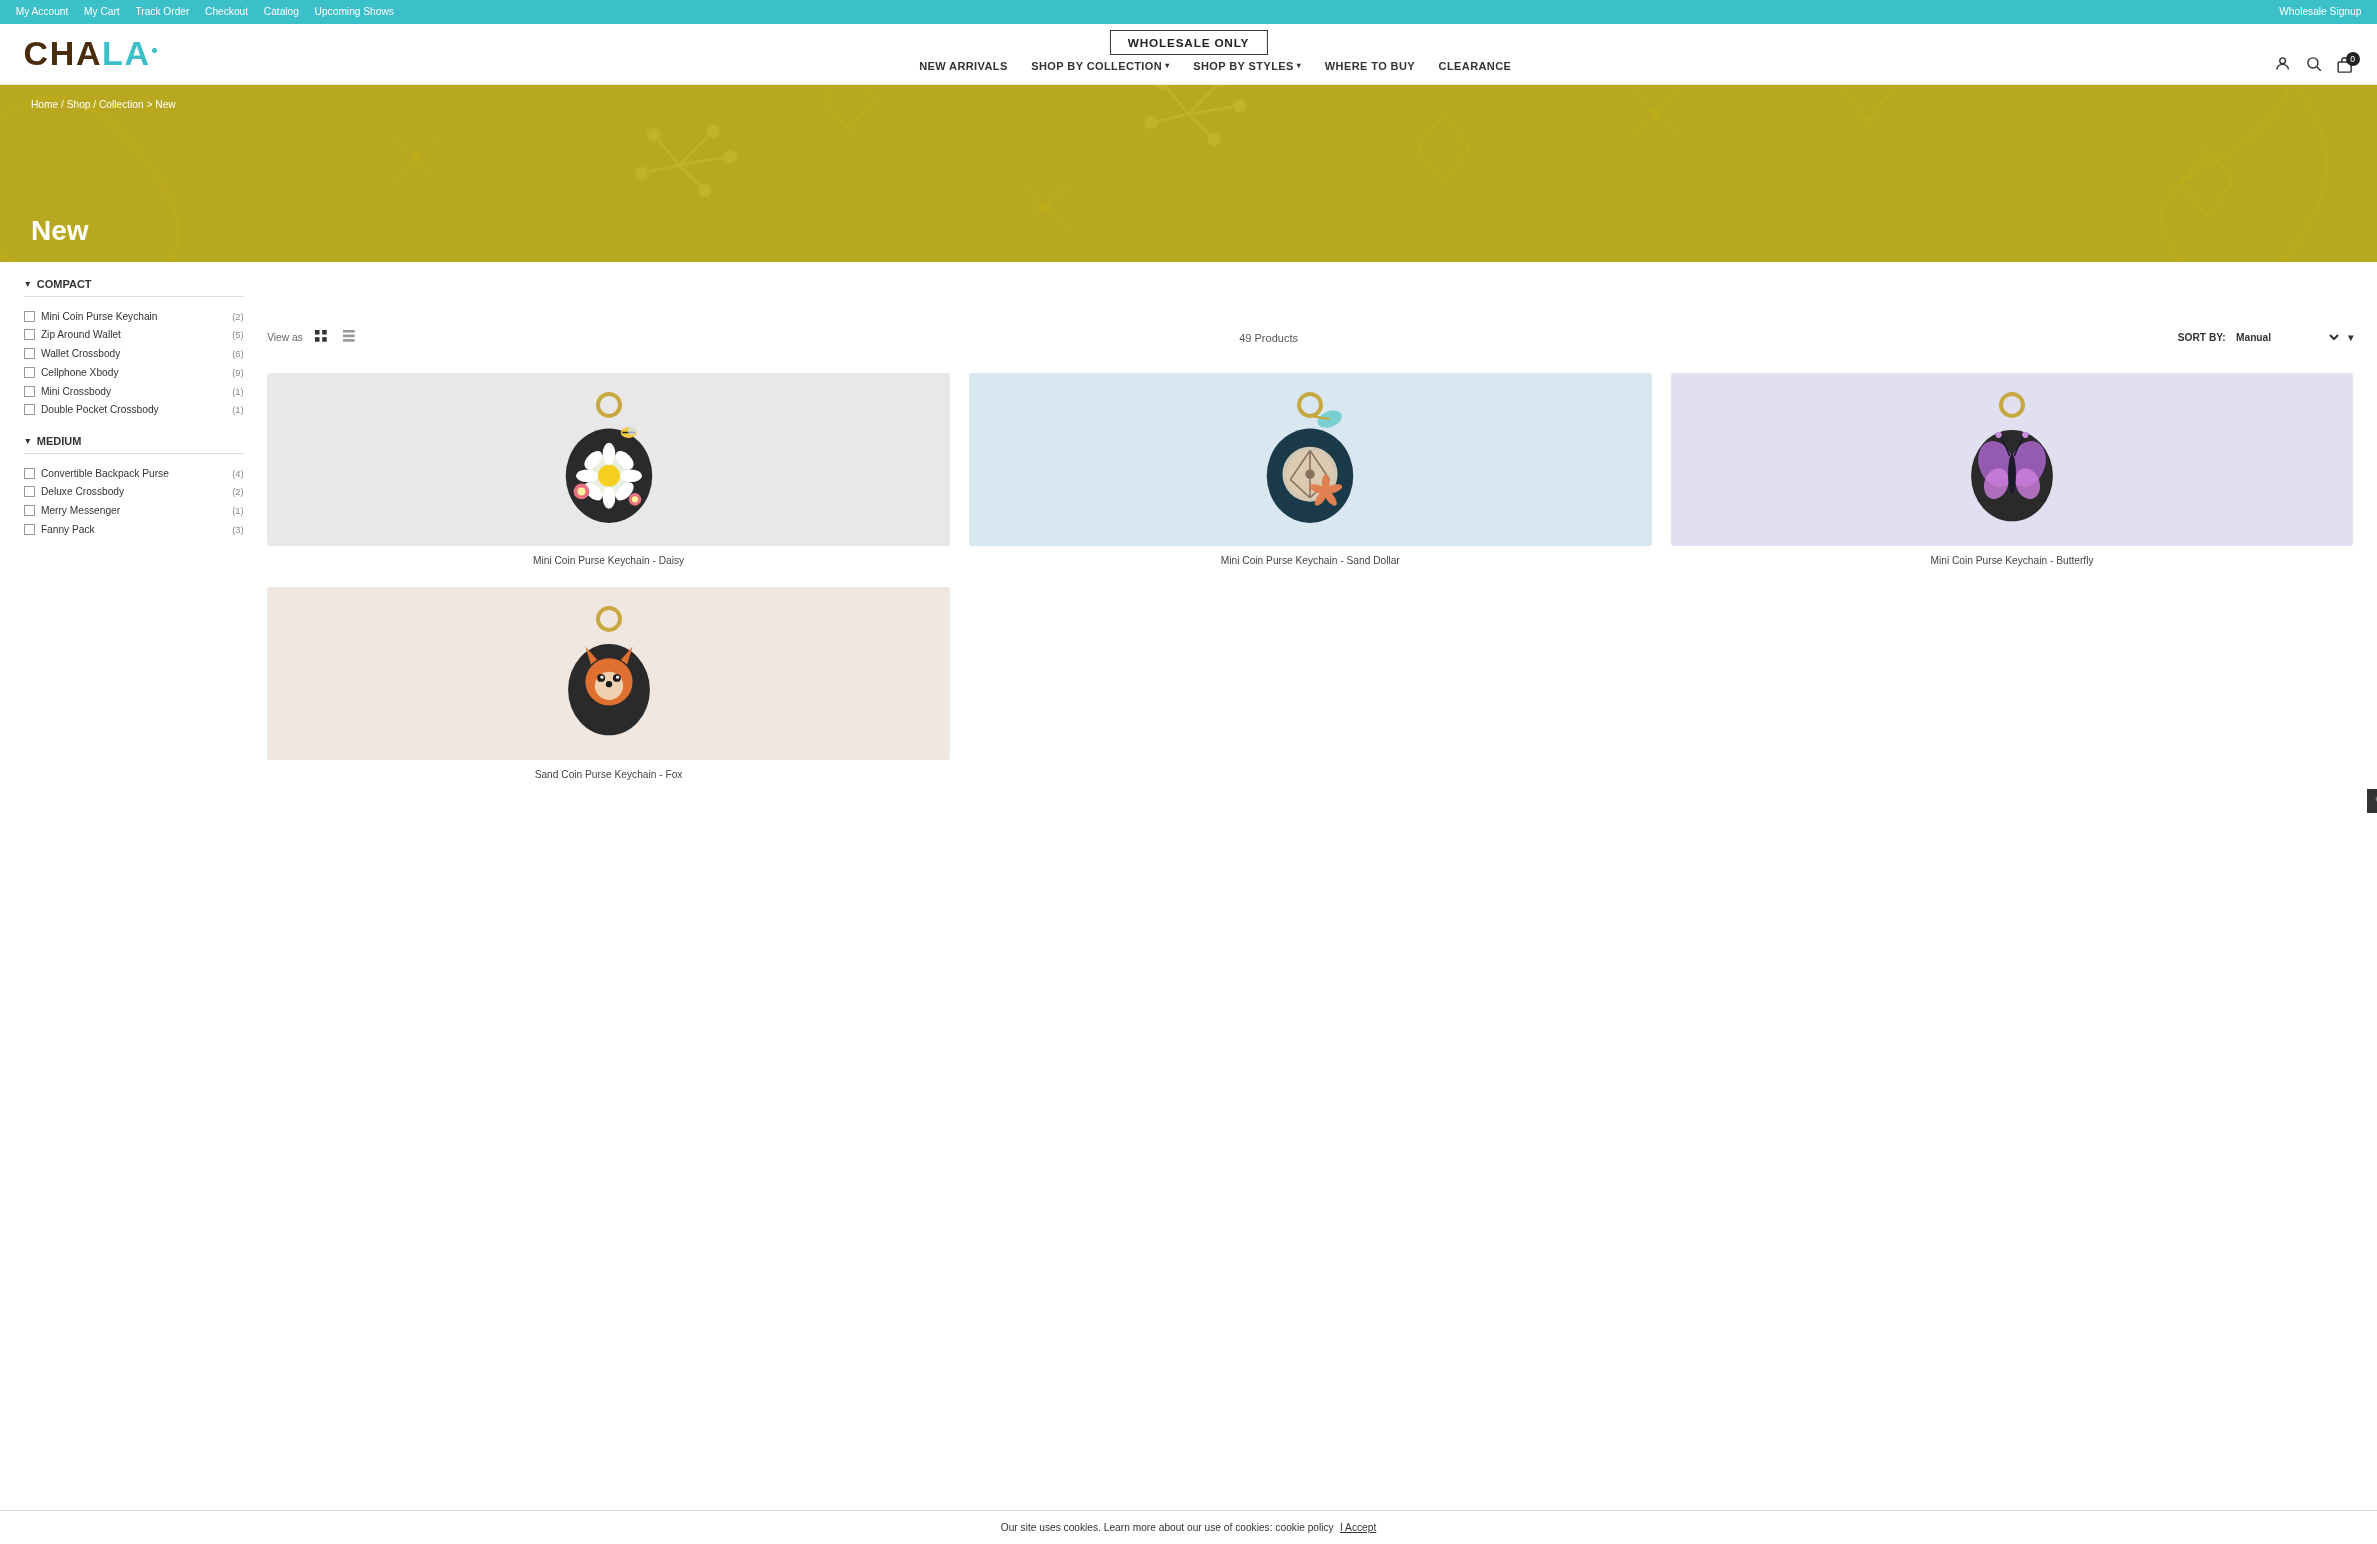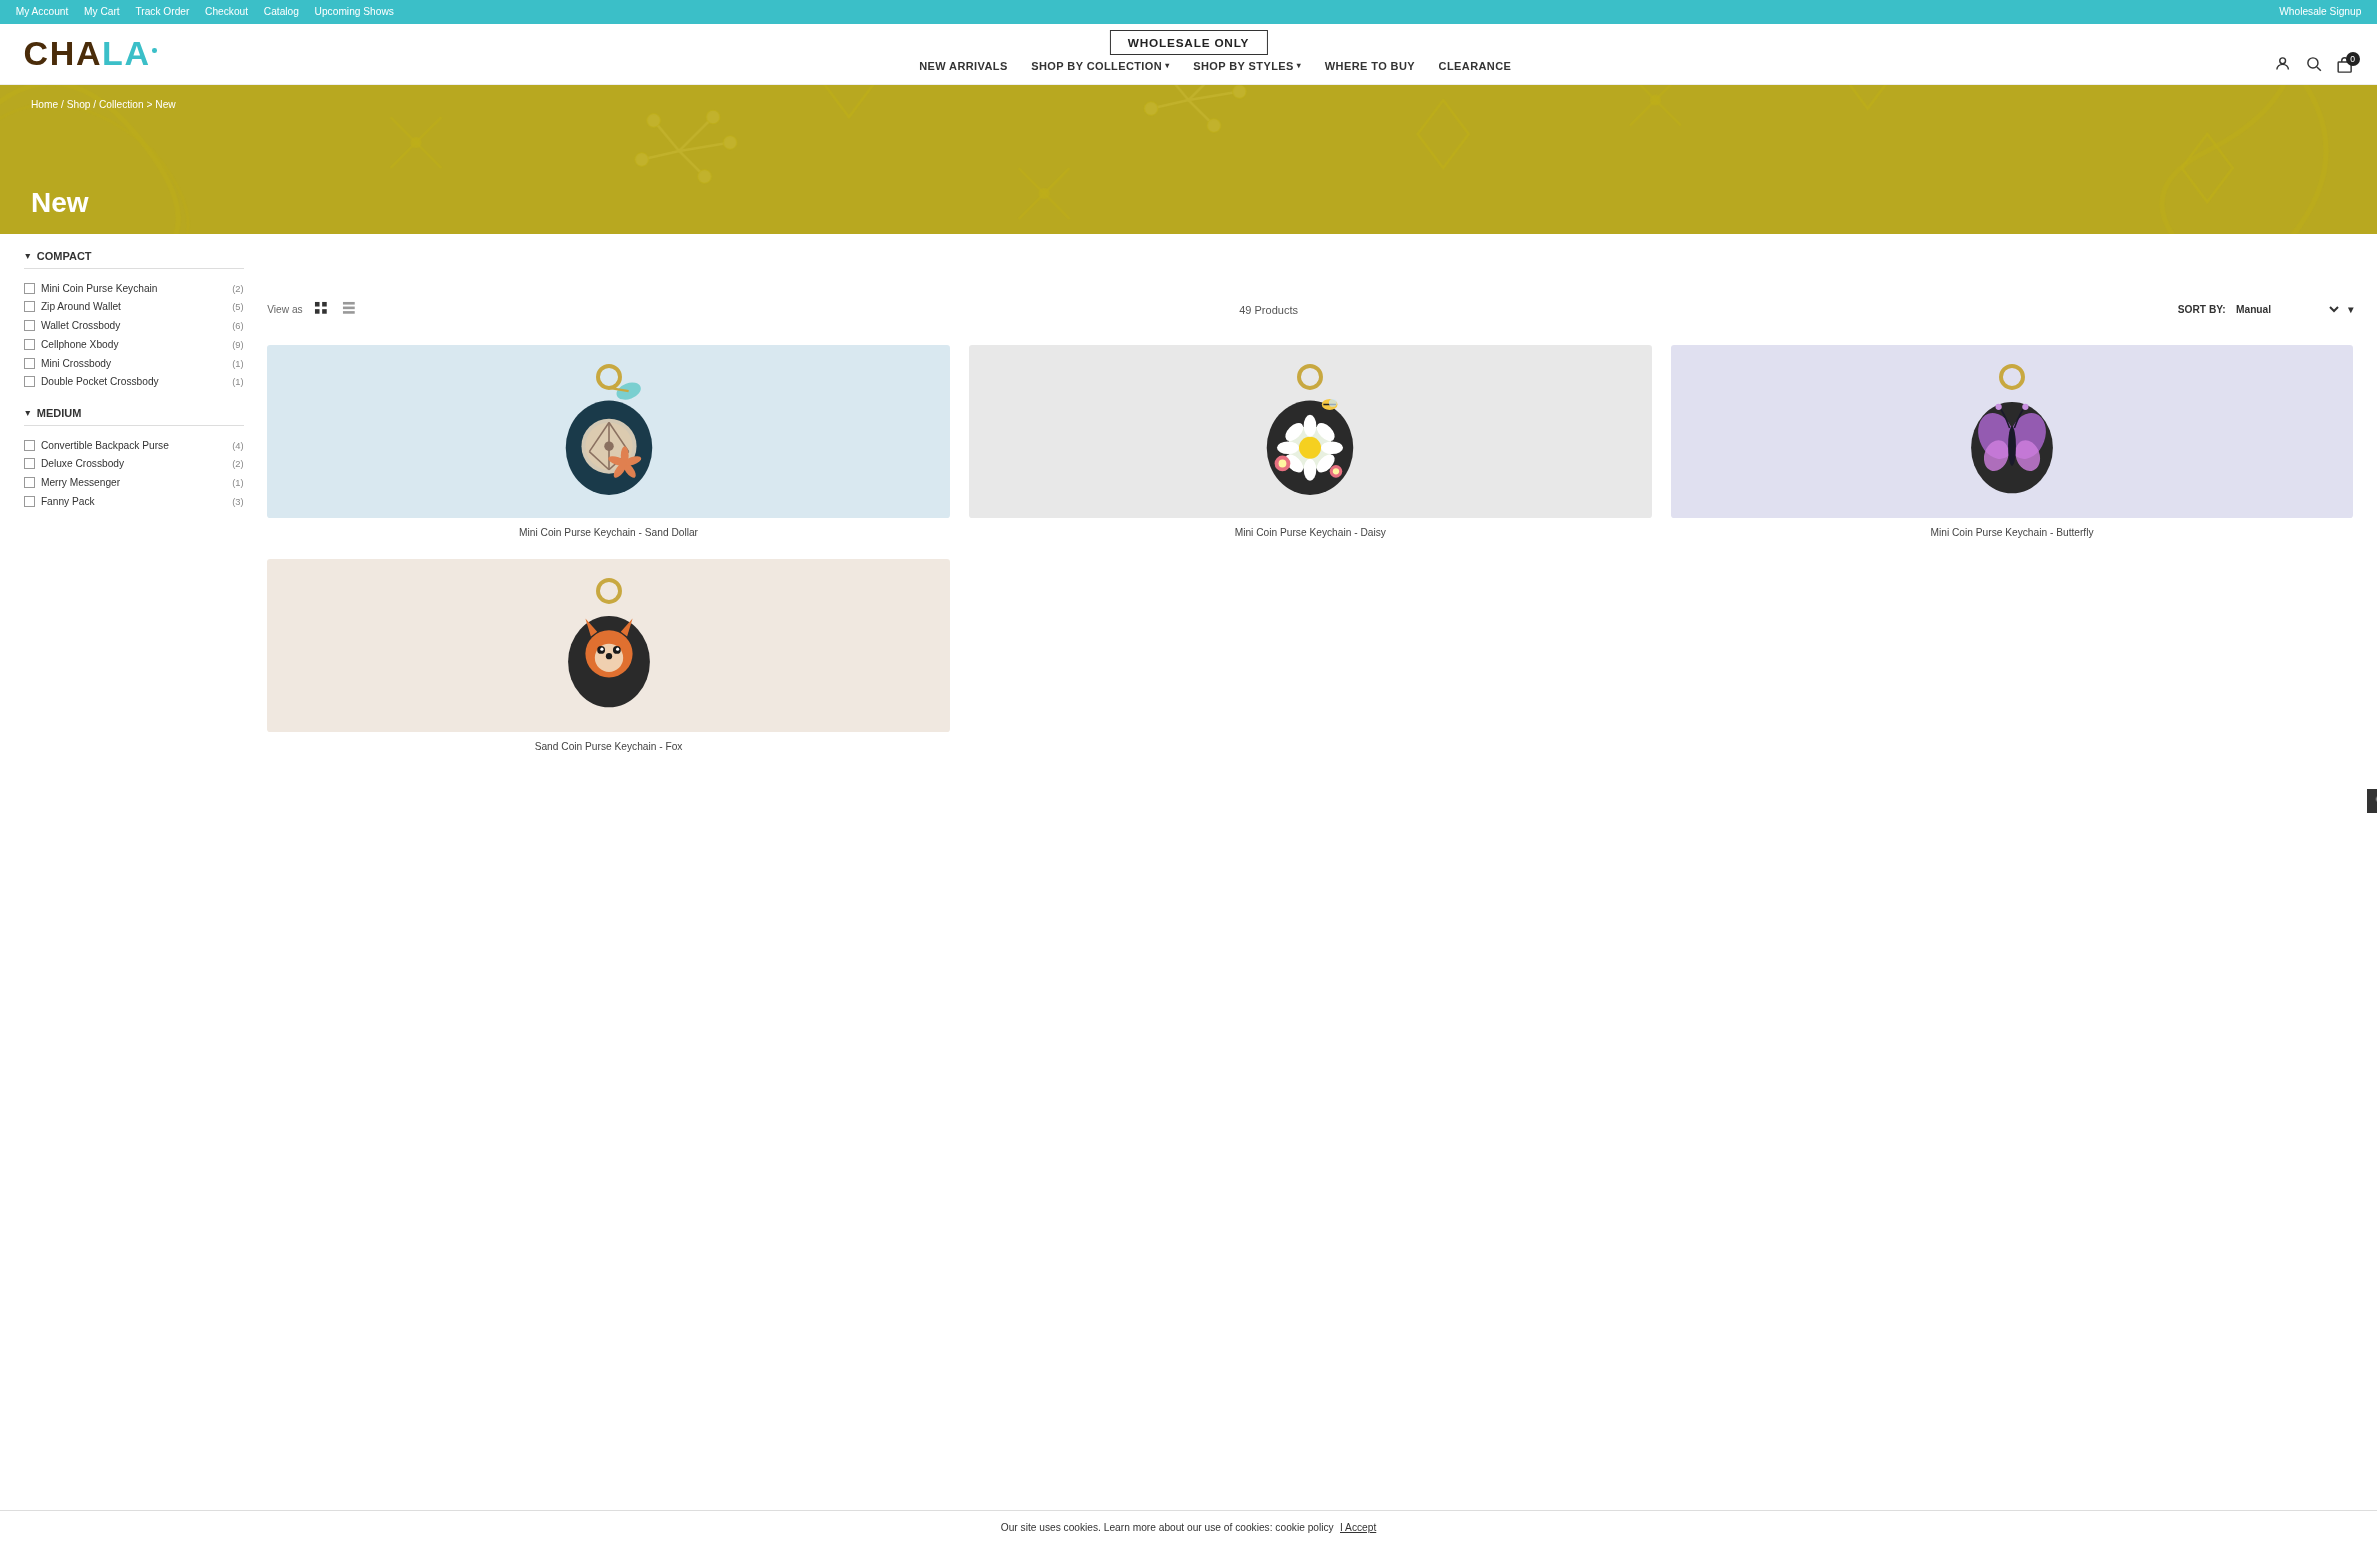--- a/index.html
+++ b/index.html
@@ -115,21 +115,21 @@
       height: 14px;
       font-size: 8.6px;
       display: flex;
       align-items: center;
       justify-content: center;
     }
 
     
     .hero-banner {
       background: #b8a820;
-      height: 149px;
+      height: 177px;
       position: relative;
       overflow: hidden;
       display: flex;
       align-items: flex-end;
       padding: 15.7px 31px;
     }
     .hero-breadcrumb {
       position: absolute;
       top: 14px;
       left: 31px;
@@ -550,53 +550,20 @@
           <option>Price: High to Low</option>
           <option>Newest</option>
         </select>
         <span>▾</span>
       </div>
     </div>
 
     <div class="product-grid">
 
       <div class="product-card">
-        <div class="product-img-wrapper product-sand">
-          <svg width="118" height="142" viewBox="0 0 150 180">
-
-            <circle cx="75" cy="20" r="14" fill="none" stroke="#c8a840" stroke-width="5"></circle>
-
-            <ellipse cx="100" cy="38" rx="16" ry="10" fill="#7acfd0" transform="rotate(-20 100 38)"></ellipse>
-            <line x1="75" y1="34" x2="100" y2="38" stroke="#c8a840" stroke-width="3"></line>
-
-            <ellipse cx="75" cy="110" rx="55" ry="60" fill="#1a3a4a"></ellipse>
-
-            <circle cx="75" cy="108" r="35" fill="#e8d8c0" opacity="0.9"></circle>
-            <circle cx="75" cy="108" r="30" fill="#dccbb0"></circle>
-
-            <line x1="75" y1="78" x2="75" y2="138" stroke="#8a7060" stroke-width="2"></line>
-            <line x1="75" y1="78" x2="100" y2="115" stroke="#8a7060" stroke-width="2"></line>
-            <line x1="75" y1="78" x2="50" y2="115" stroke="#8a7060" stroke-width="2"></line>
-            <line x1="100" y1="115" x2="75" y2="138" stroke="#8a7060" stroke-width="2"></line>
-            <line x1="50" y1="115" x2="75" y2="138" stroke="#8a7060" stroke-width="2"></line>
-            <circle cx="75" cy="108" r="6" fill="#8a7060"></circle>
-
-            <g transform="translate(95,130)">
-              <ellipse cx="0" cy="-10" rx="5" ry="12" fill="#e08050" transform="rotate(0)"></ellipse>
-              <ellipse cx="0" cy="-10" rx="5" ry="12" fill="#e08050" transform="rotate(72)"></ellipse>
-              <ellipse cx="0" cy="-10" rx="5" ry="12" fill="#e08050" transform="rotate(144)"></ellipse>
-              <ellipse cx="0" cy="-10" rx="5" ry="12" fill="#e08050" transform="rotate(216)"></ellipse>
-              <ellipse cx="0" cy="-10" rx="5" ry="12" fill="#e08050" transform="rotate(288)"></ellipse>
-            </g>
-          </svg>
-        </div>
-        <div class="product-name">Mini Coin Purse Keychain - Sand Dollar</div>
-      </div>
-
-      <div class="product-card">
         <div class="product-img-wrapper product-daisy">
 
           <svg width="118" height="142" viewBox="0 0 150 180">
 
             <circle cx="75" cy="20" r="14" fill="none" stroke="#c8a840" stroke-width="5"></circle>
 
             <ellipse cx="75" cy="110" rx="55" ry="60" fill="#2a2a2a"></ellipse>
 
             <circle cx="75" cy="110" r="28" fill="#e8f0e0"></circle>
             <circle cx="75" cy="110" r="14" fill="#f5d020"></circle>
@@ -615,20 +582,53 @@
 
             <circle cx="40" cy="130" r="10" fill="#e87080"></circle>
             <circle cx="40" cy="130" r="5" fill="#fff5a0"></circle>
             <circle cx="108" cy="140" r="8" fill="#e87080"></circle>
             <circle cx="108" cy="140" r="4" fill="#fff5a0"></circle>
           </svg>
         </div>
         <div class="product-name">Mini Coin Purse Keychain - Daisy</div>
       </div>
 
+      <div class="product-card">
+        <div class="product-img-wrapper product-sand">
+          <svg width="118" height="142" viewBox="0 0 150 180">
+
+            <circle cx="75" cy="20" r="14" fill="none" stroke="#c8a840" stroke-width="5"></circle>
+
+            <ellipse cx="100" cy="38" rx="16" ry="10" fill="#7acfd0" transform="rotate(-20 100 38)"></ellipse>
+            <line x1="75" y1="34" x2="100" y2="38" stroke="#c8a840" stroke-width="3"></line>
+
+            <ellipse cx="75" cy="110" rx="55" ry="60" fill="#1a3a4a"></ellipse>
+
+            <circle cx="75" cy="108" r="35" fill="#e8d8c0" opacity="0.9"></circle>
+            <circle cx="75" cy="108" r="30" fill="#dccbb0"></circle>
+
+            <line x1="75" y1="78" x2="75" y2="138" stroke="#8a7060" stroke-width="2"></line>
+            <line x1="75" y1="78" x2="100" y2="115" stroke="#8a7060" stroke-width="2"></line>
+            <line x1="75" y1="78" x2="50" y2="115" stroke="#8a7060" stroke-width="2"></line>
+            <line x1="100" y1="115" x2="75" y2="138" stroke="#8a7060" stroke-width="2"></line>
+            <line x1="50" y1="115" x2="75" y2="138" stroke="#8a7060" stroke-width="2"></line>
+            <circle cx="75" cy="108" r="6" fill="#8a7060"></circle>
+
+            <g transform="translate(95,130)">
+              <ellipse cx="0" cy="-10" rx="5" ry="12" fill="#e08050" transform="rotate(0)"></ellipse>
+              <ellipse cx="0" cy="-10" rx="5" ry="12" fill="#e08050" transform="rotate(72)"></ellipse>
+              <ellipse cx="0" cy="-10" rx="5" ry="12" fill="#e08050" transform="rotate(144)"></ellipse>
+              <ellipse cx="0" cy="-10" rx="5" ry="12" fill="#e08050" transform="rotate(216)"></ellipse>
+              <ellipse cx="0" cy="-10" rx="5" ry="12" fill="#e08050" transform="rotate(288)"></ellipse>
+            </g>
+          </svg>
+        </div>
+        <div class="product-name">Mini Coin Purse Keychain - Sand Dollar</div>
+      </div>
+
 
 
       <div class="product-card">
         <div class="product-img-wrapper product-p5">
           <svg width="118" height="142" viewBox="0 0 150 180">
 
             <circle cx="75" cy="20" r="14" fill="none" stroke="#c8a840" stroke-width="5"></circle>
 
             <ellipse cx="75" cy="110" rx="52" ry="58" fill="#2a2a2a"></ellipse>
 

